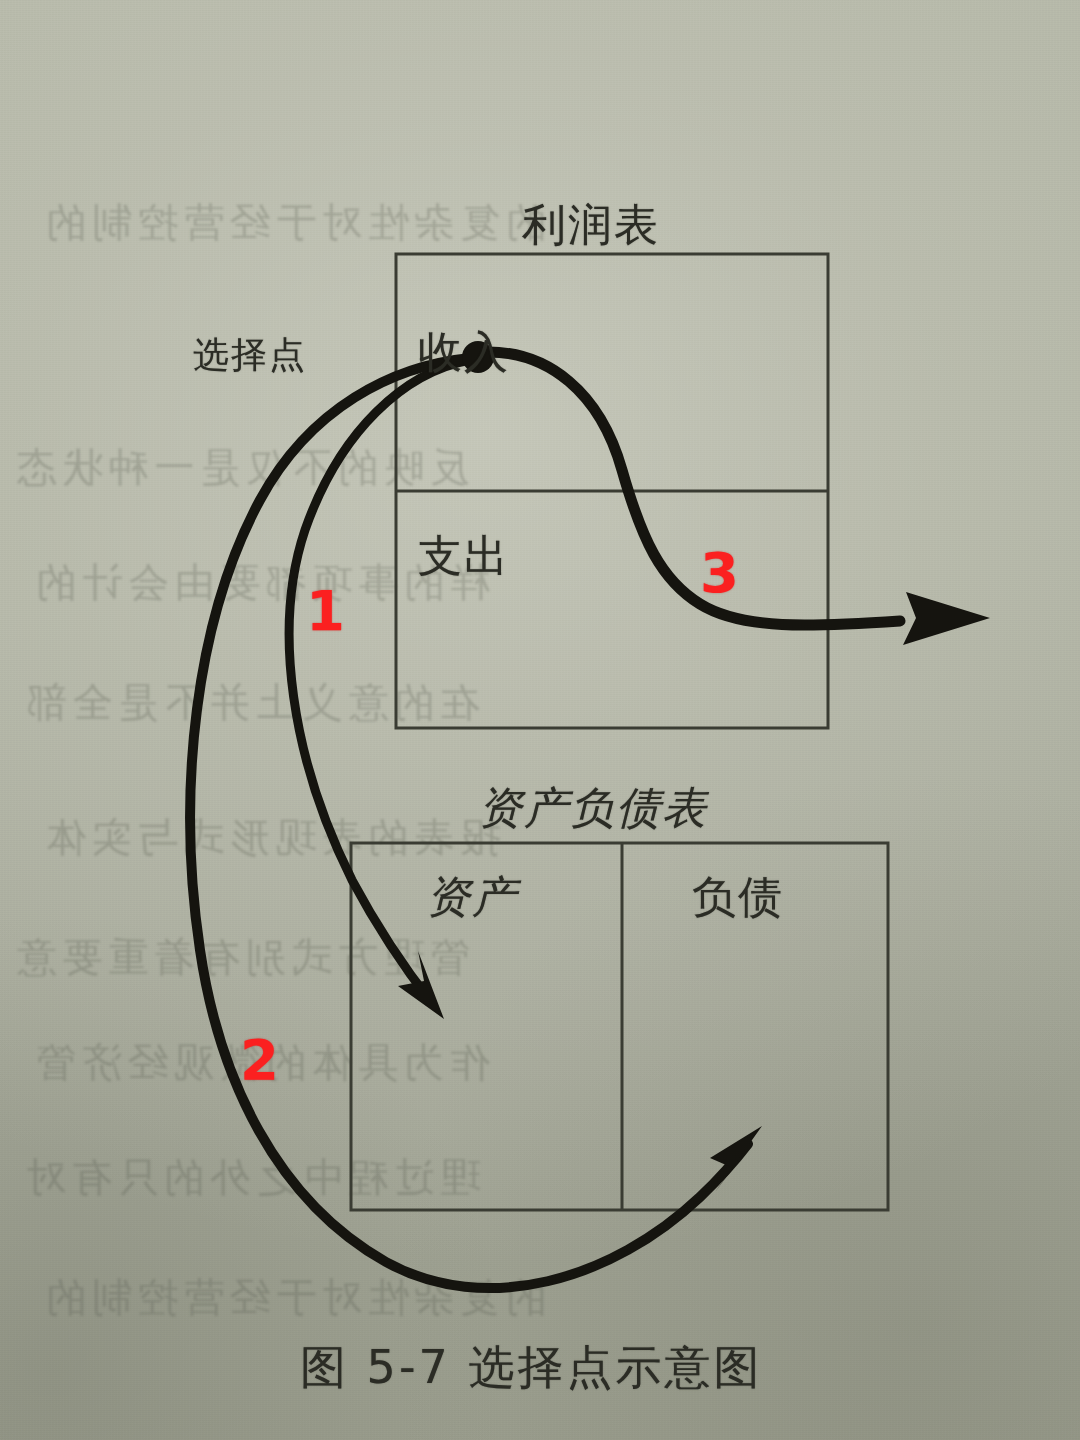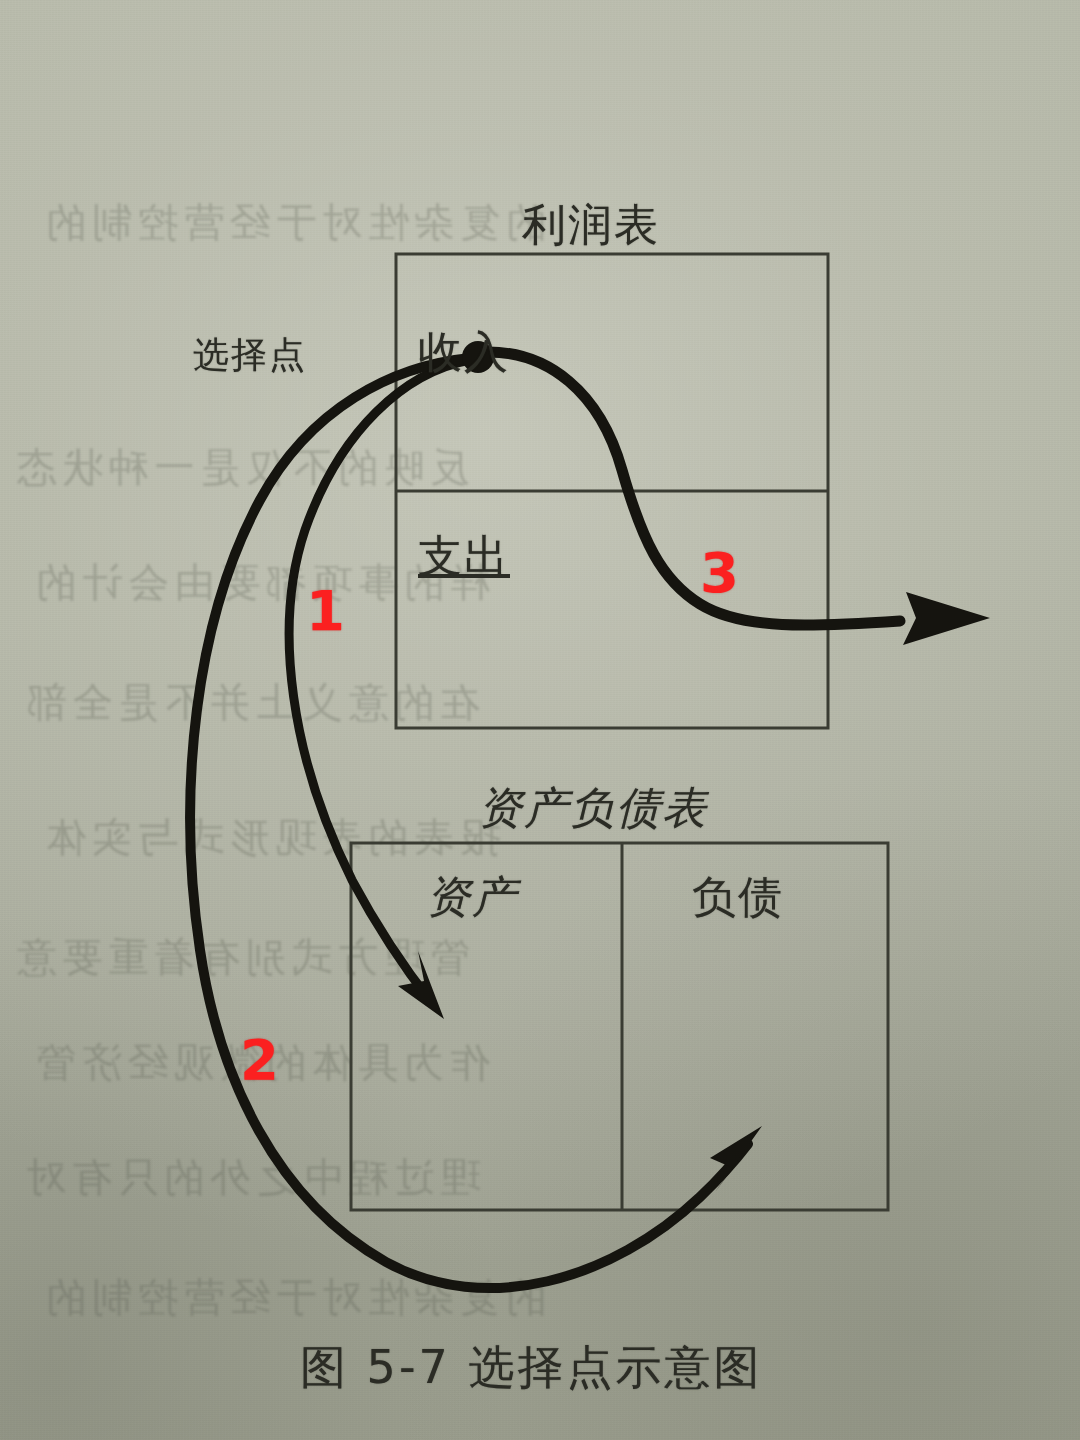--- a/index.html
+++ b/index.html
@@ -147,21 +147,21 @@
                C 642 540, 661 580, 700 604
                C 742 630, 810 627, 900 621"></path>
       <path class="inkfill" d="M 990 618 L 906 592 L 916 618 L 903 645 Z"></path>
     </g>
 
     <circle class="inkfill" cx="478" cy="357" r="16"></circle>
   </svg>
 
   <div class="cjk lbl-title" style="left:522px; top:196px;">利润表</div>
   <div class="cjk lbl-cell" style="left:418px; top:283px;margin-top:40px;">收入</div>
-  <div class="cjk lbl-cell" style="left:418px; top:527px;text-decoration:underline;">支出</div>
+  <div class="cjk lbl-cell" style="left:418px; top:527px;">支出</div>
 
   <div class="cjk lbl-title" style="left:478px; top:779px;font-style:italic;">资产负债表</div>
   <div class="cjk lbl-cell" style="left:426px; top:868px;font-style:italic;">资产</div>
   <div class="cjk lbl-cell" style="left:692px; top:868px;text-align:center;">负债</div>
 
   <div class="cjk lbl-side" style="left:193px; top:331px;">选择点</div>
 
   <div class="caption cjk" style="left:300px; top:1337px;">图 5-7  选择点示意图</div>
 
   <div class="marker" style="left:306px; top:583px;">1</div>

